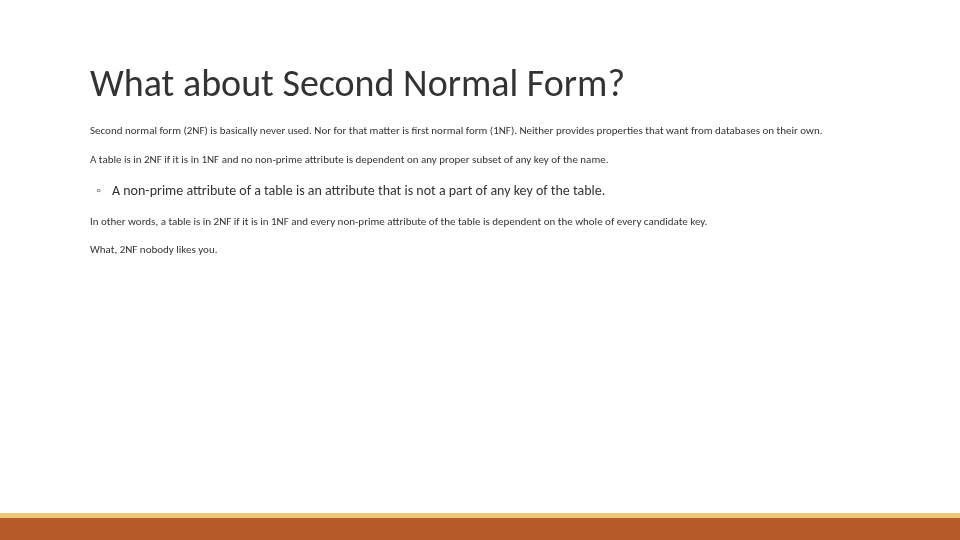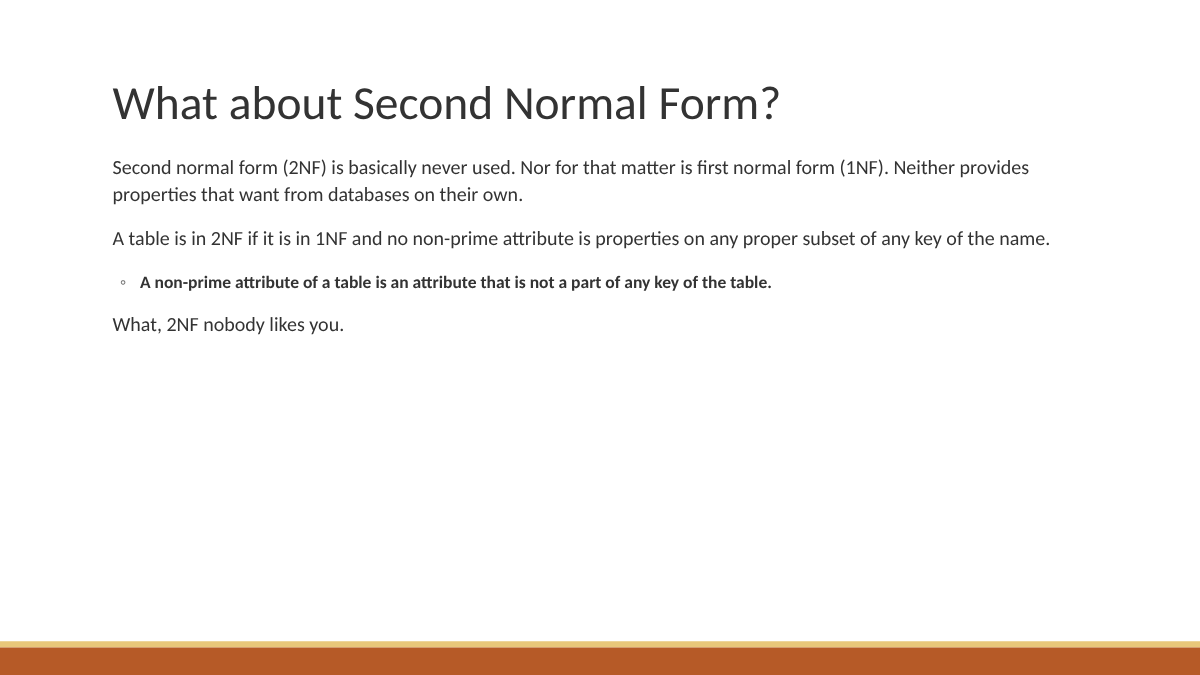--- a/index.html
+++ b/index.html
@@ -17,29 +17,29 @@
       border-radius: 24px;
     }
     .title {
       font-size: 38px;
       font-weight: 400;
       color: #333;
       margin-bottom: 18px;
       letter-spacing: 0px;
     }
     .para {
-      font-size: 16px;
+      font-size: 11px;
       color: #333;
       line-height: 1.35;
       margin-bottom: 14px;
     }
     .sub-bullet {
       font-size: 14px;
       color: #333;
-      font-weight: 700;
+      font-weight: 400;
       padding-left: 22px;
       position: relative;
       margin-bottom: 14px;
       line-height: 1.35;
     }
     .sub-bullet::before {
       content: "◦";
       position: absolute;
       left: 6px;
       top: 0;
@@ -62,19 +62,20 @@
       height: 5px;
       background: #e8c77a;
     }
   </style>
 </head>
 <body>
 
 <div class="slide">
   <h1 class="title">What about Second Normal Form?</h1>
   <p class="para">Second normal form (2NF) is basically never used. Nor for that matter is first normal form (1NF). Neither provides properties that want from databases on their own.</p>
-  <p class="para">A table is in 2NF if it is in 1NF and no non-prime attribute is properties on any proper subset of any key of the name.</p>
+  <p class="para">A table is in 2NF if it is in 1NF and no non-prime attribute is dependent on any proper subset of any key of the name.</p>
   <p class="sub-bullet">A non-prime attribute of a table is an attribute that is not a part of any key of the table.</p>
+  <p class="para">In other words, a table is in 2NF if it is in 1NF and every non-prime attribute of the table is dependent on the whole of every candidate key.</p>
   <p class="para">What, 2NF nobody likes you.</p>
 </div>
 
 <div class="footer-accent"></div>
 <div class="footer-bar"></div>
 
 </body></html>

